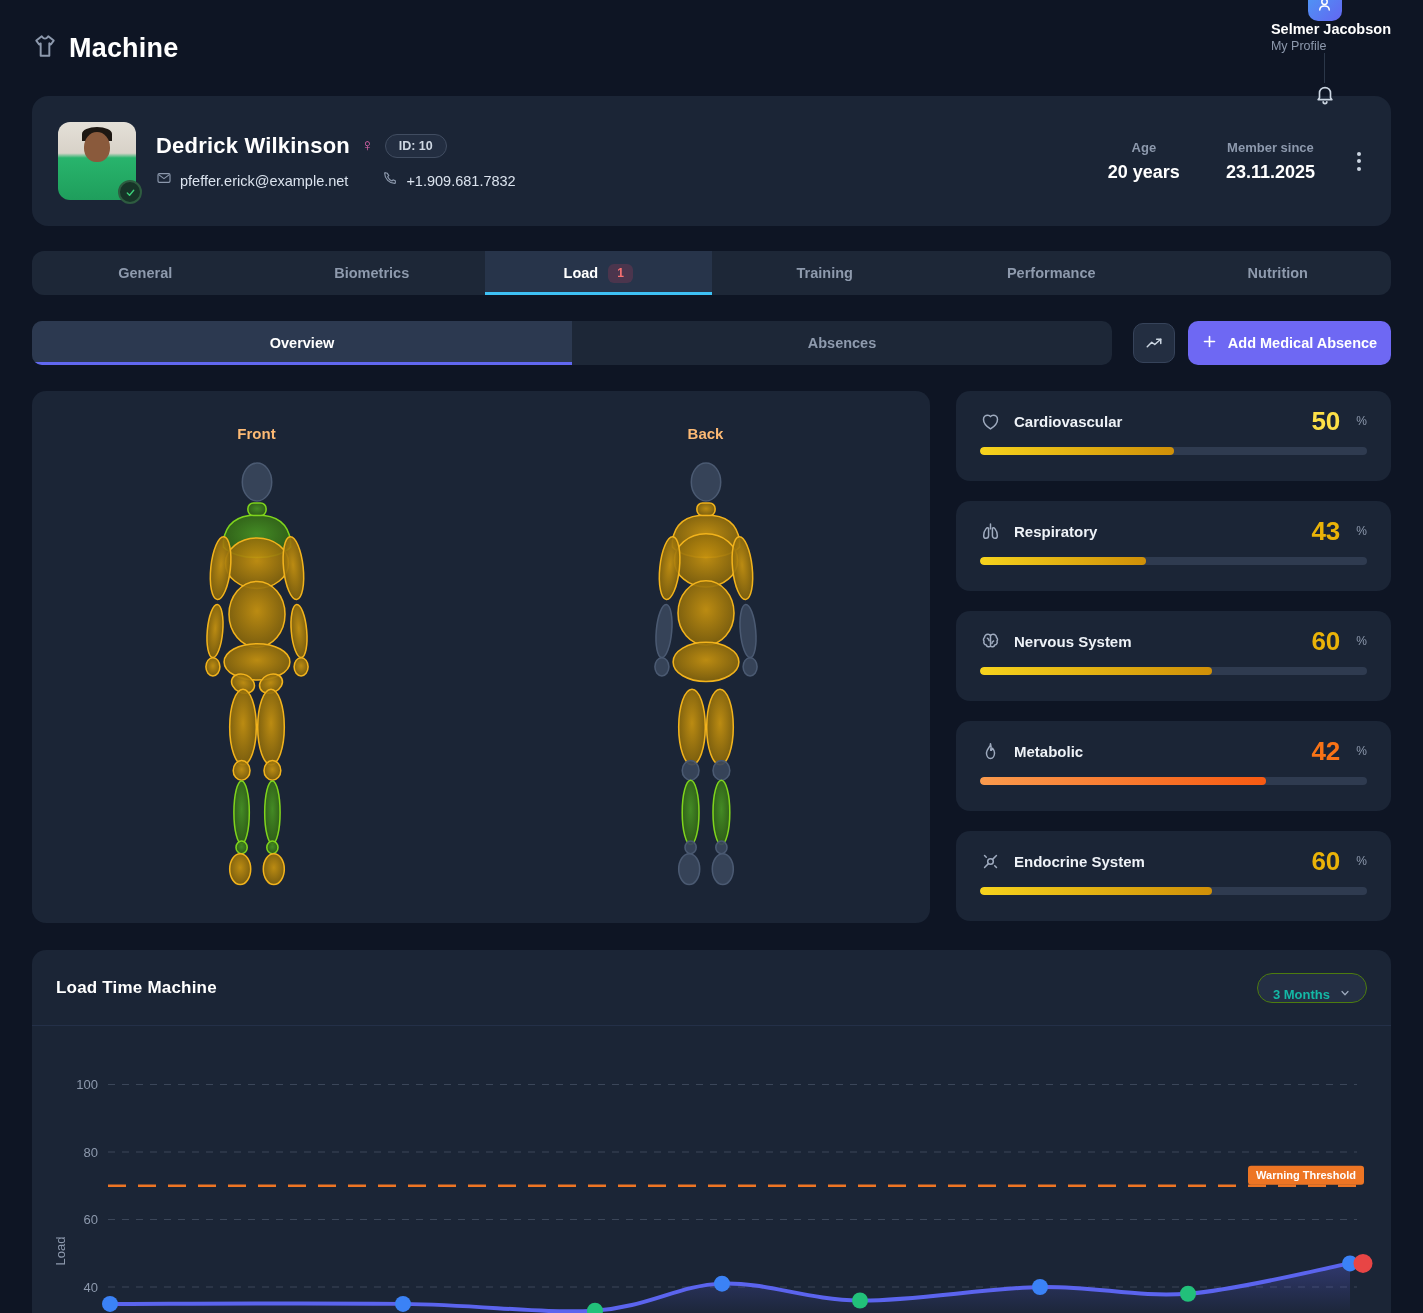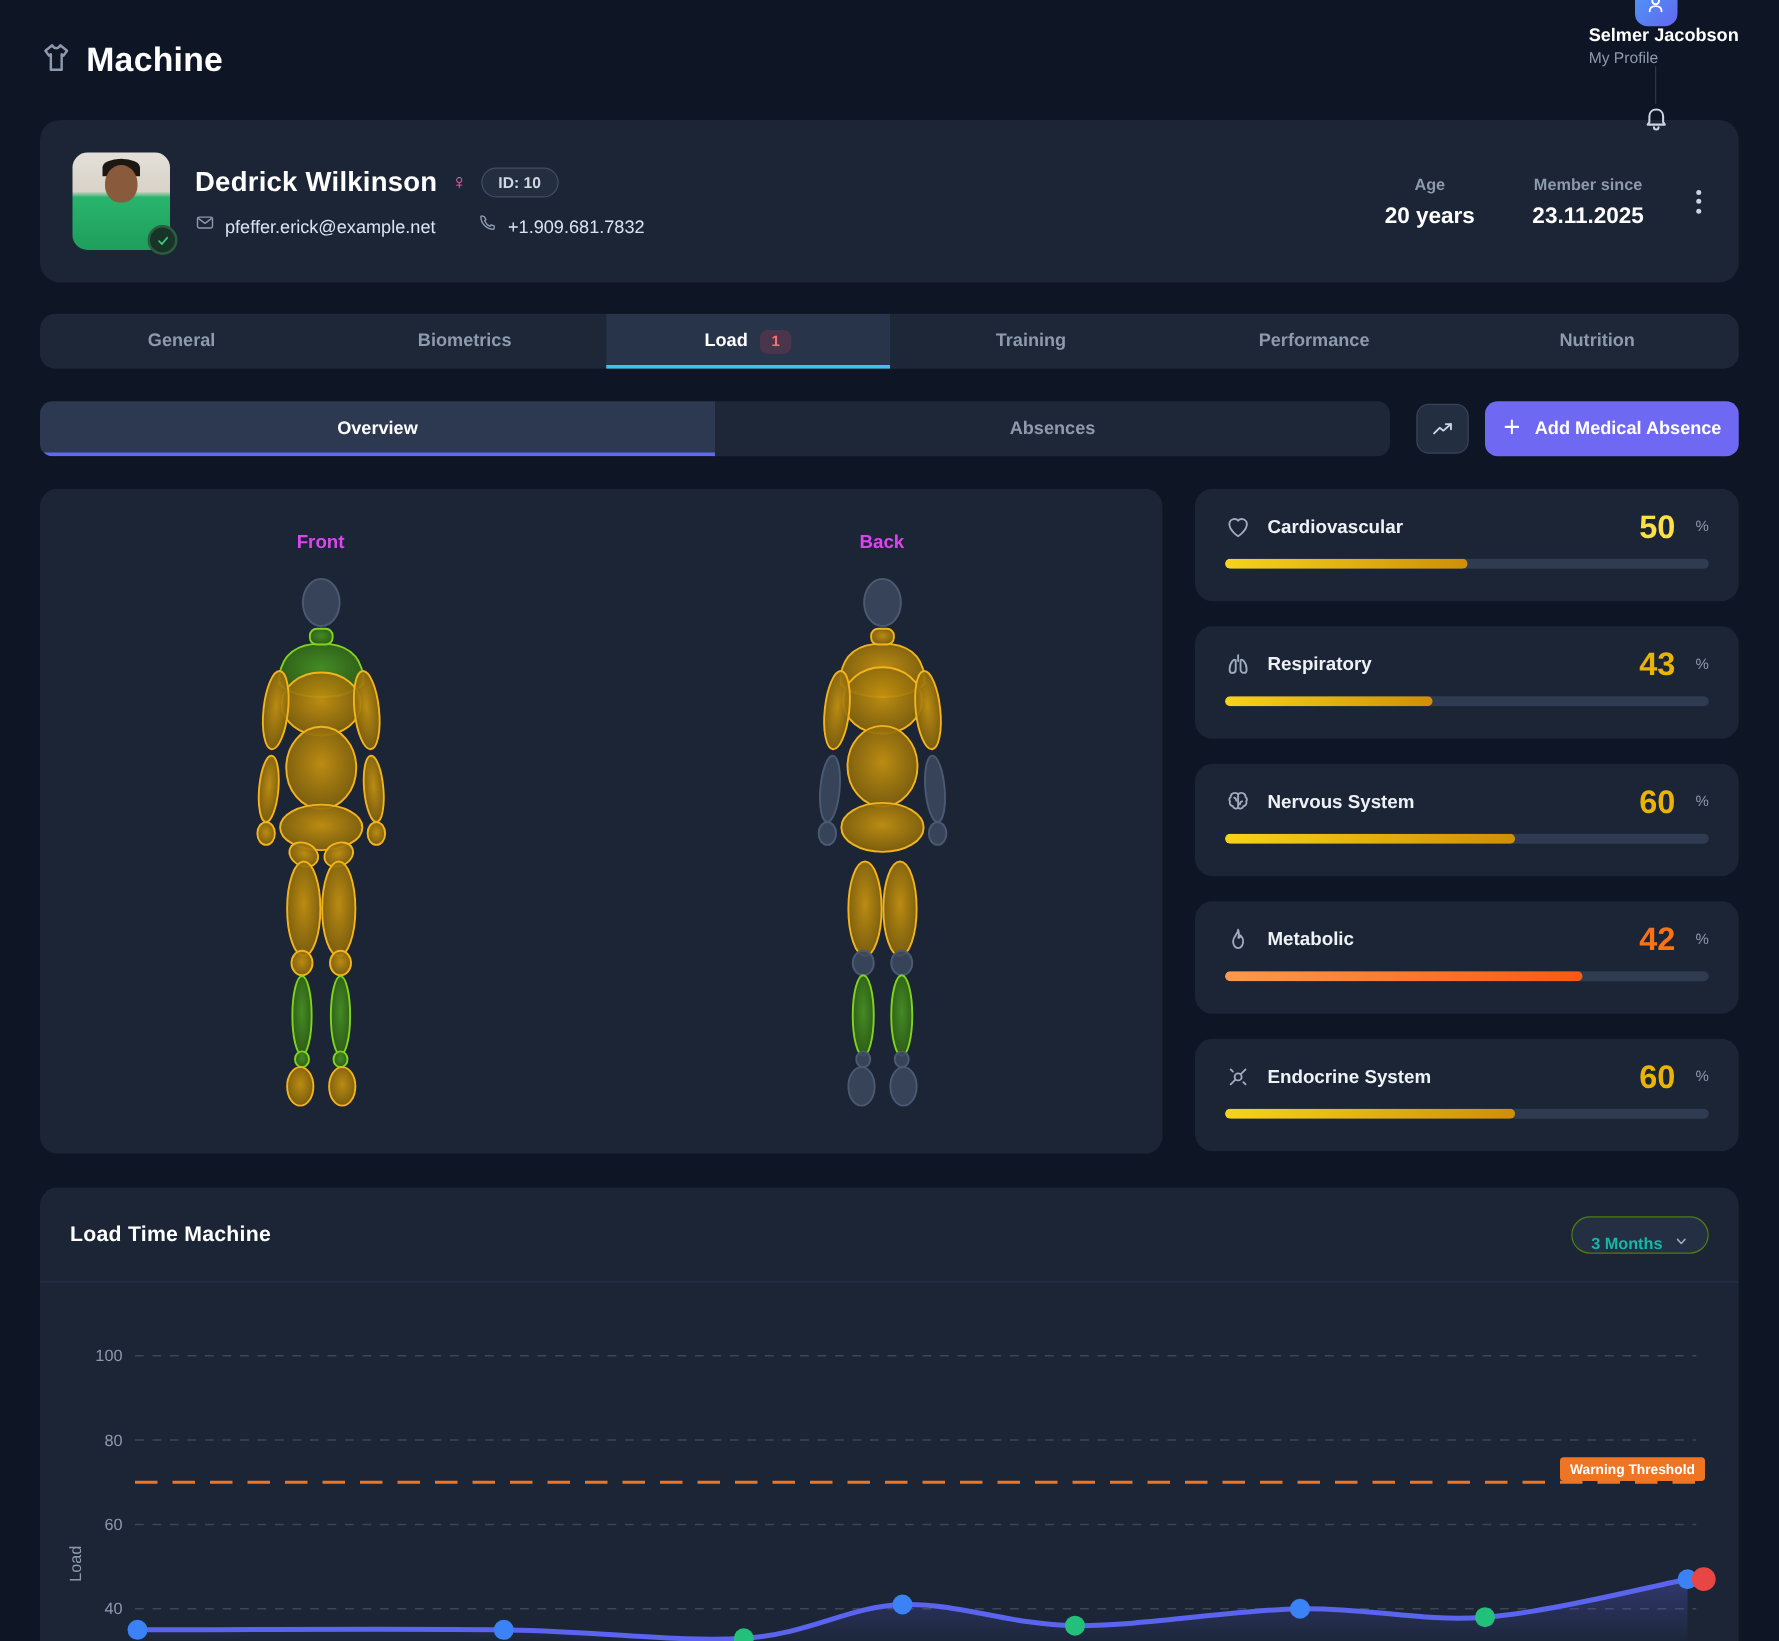--- a/index.html
+++ b/index.html
@@ -66,21 +66,21 @@
     display:flex; align-items:center; justify-content:center; cursor:pointer; }
   .icon-btn svg { width:18px; height:18px; stroke:#cbd5e1; }
   .add-btn { margin-left:13px; flex:1; height:44px; background:#6e68f3; border:none; border-radius:10px; color:#fff;
     font-family:"Liberation Sans", sans-serif; font-size:14.5px; font-weight:800; display:flex; align-items:center; justify-content:center; gap:11px; cursor:pointer; }
   .add-btn svg { width:15px; height:15px; stroke:#fff; }
 
   
   .main-row { margin-top:26px; display:flex; gap:26px; }
   .body-panel { width:898px; height:532px; background:#1b2536; border-radius:14px; display:flex; padding-top:34px; }
   .figure-col { flex:1; text-align:center; }
-  .fig-title { font-size:15px; font-weight:700; color:#d946ef; }
+  .fig-title { font-size:15px; font-weight:700; color:#fdba74; }
   .figure-col svg { margin-top:12px; }
 
   .systems { flex:1; display:flex; flex-direction:column; gap:20px; }
   .sys-card { height:90px; background:#1b2536; border-radius:14px; padding:17px 24px 0; }
   .sys-head { display:flex; align-items:center; gap:13px; }
   .sys-head svg { width:21px; height:21px; stroke:#9fabbf; flex:0 0 auto; }
   .sys-label { font-size:15px; font-weight:700; color:#eef2f7; }
   .sys-value { margin-left:auto; font-size:26px; font-weight:800; line-height:1; }
   .sys-pct { font-size:12px; color:#8d99ad; font-weight:400; margin-left:3px; }
   .sys-bar { margin-top:13px; height:8px; border-radius:4px; background:#2f3b50; overflow:hidden; }

